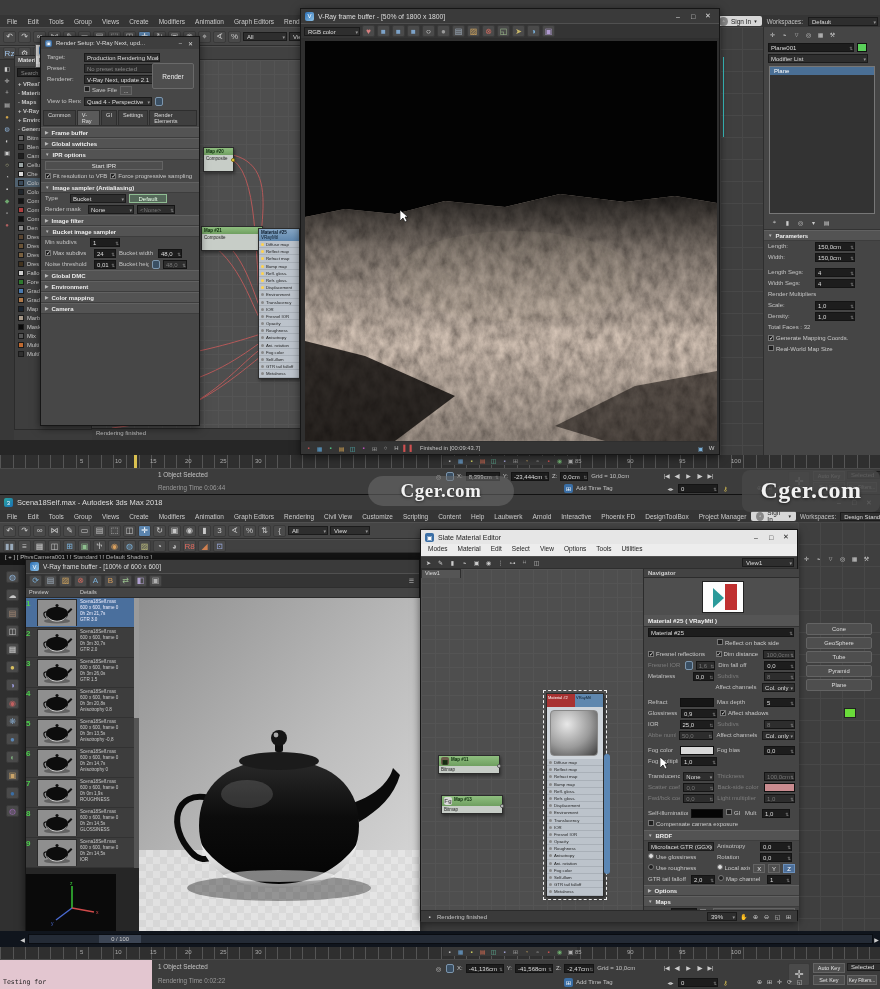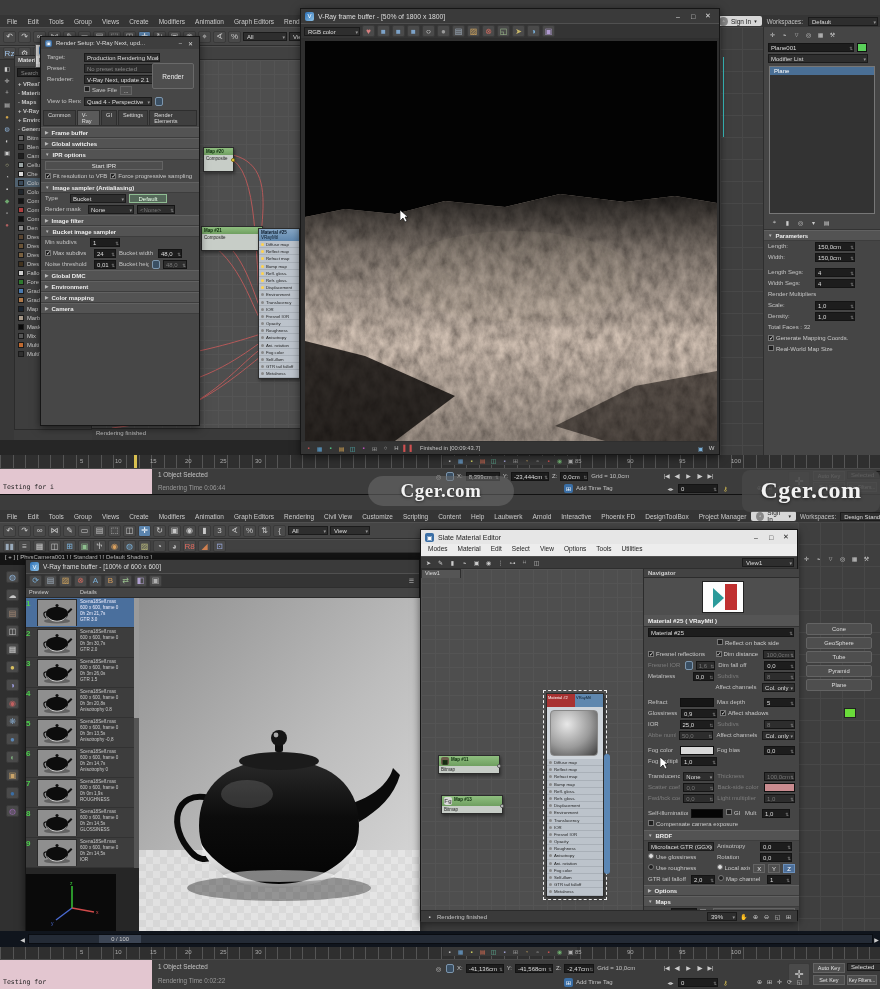--- a/index.html
+++ b/index.html
@@ -621,21 +621,20 @@
         </span>
     <span class="abs" style="left:575px;top:3px;display:flex">
           <span class="rnum" style="width: 52px;">85</span>
           <span class="rnum" style="width: 52px;">90</span>
           <span class="rnum" style="width: 52px;">95</span>
           <span class="rnum" style="width: 52px;">100</span>
         </span>
   </div>
 
   <div class="abs" style="left:0;top:468px;width:880px;height:26px;background:#3c3c3c;border-top:1px solid #4a4a4a">
-    <div class="abs mono" style="left:0;top:0;width:152px;height:26px;background:#e3c6d0;color:#222;font-size:6.5px;padding:14px 3px 0">Testing for i</div>
     <div class="abs statustxt" style="left:158px;top:2px">1 Object Selected</div>
     <div class="abs statustxt" style="left:158px;top:15px;color:#9a9a9a">Rendering Time 0:06:44</div>
     <div class="abs prow" style="left:430px;top:2px">
       <span class="micon">◎</span>
           <span class="c-lock"></span>
       <span class="c-lab">X:</span>
           <span class="c-fld" style="width:34px">8,399cm</span>
       <span class="c-lab">Y:</span>
           <span class="c-fld" style="width:38px">-23,444cm</span>
       <span class="c-lab">Z:</span>
@@ -672,20 +671,29 @@
         </span>
   </div>
   <div class="cursor" style="left:400px;top:210px">
     <svg width="9" height="13">
           <polygon points="0,0 0,11 3,8 5,12 7,11 5,7 8,7" fill="#fff" stroke="#000" stroke-width="0.6"></polygon>
         </svg>
   </div>
 </div>
 
 <div class="sess" id="s-bot" style="top:494px;height:495px;border-top:1px solid #111">
+  <div class="tbar abs" style="left:0;top:0;width:880px;height:15px">
+    <span class="micon" style="background:linear-gradient(135deg,#2aa6a0,#1a6fb5);color:#fff">3</span>
+    <span>Scena18Self.max - Autodesk 3ds Max 2018</span>
+    <span class="wbtns">
+      <span class="wb">–</span>
+      <span class="wb">□</span>
+      <span class="wb">✕</span>
+    </span>
+  </div>
   <div class="menubar abs" style="left:0;top:15px;width:880px;height:12px">
     <span style="display:flex">
           <span class="mi">File</span>
           <span class="mi">Edit</span>
           <span class="mi">Tools</span>
           <span class="mi">Group</span>
           <span class="mi">Views</span>
           <span class="mi">Create</span>
           <span class="mi">Modifiers</span>
           <span class="mi">Animation</span>

